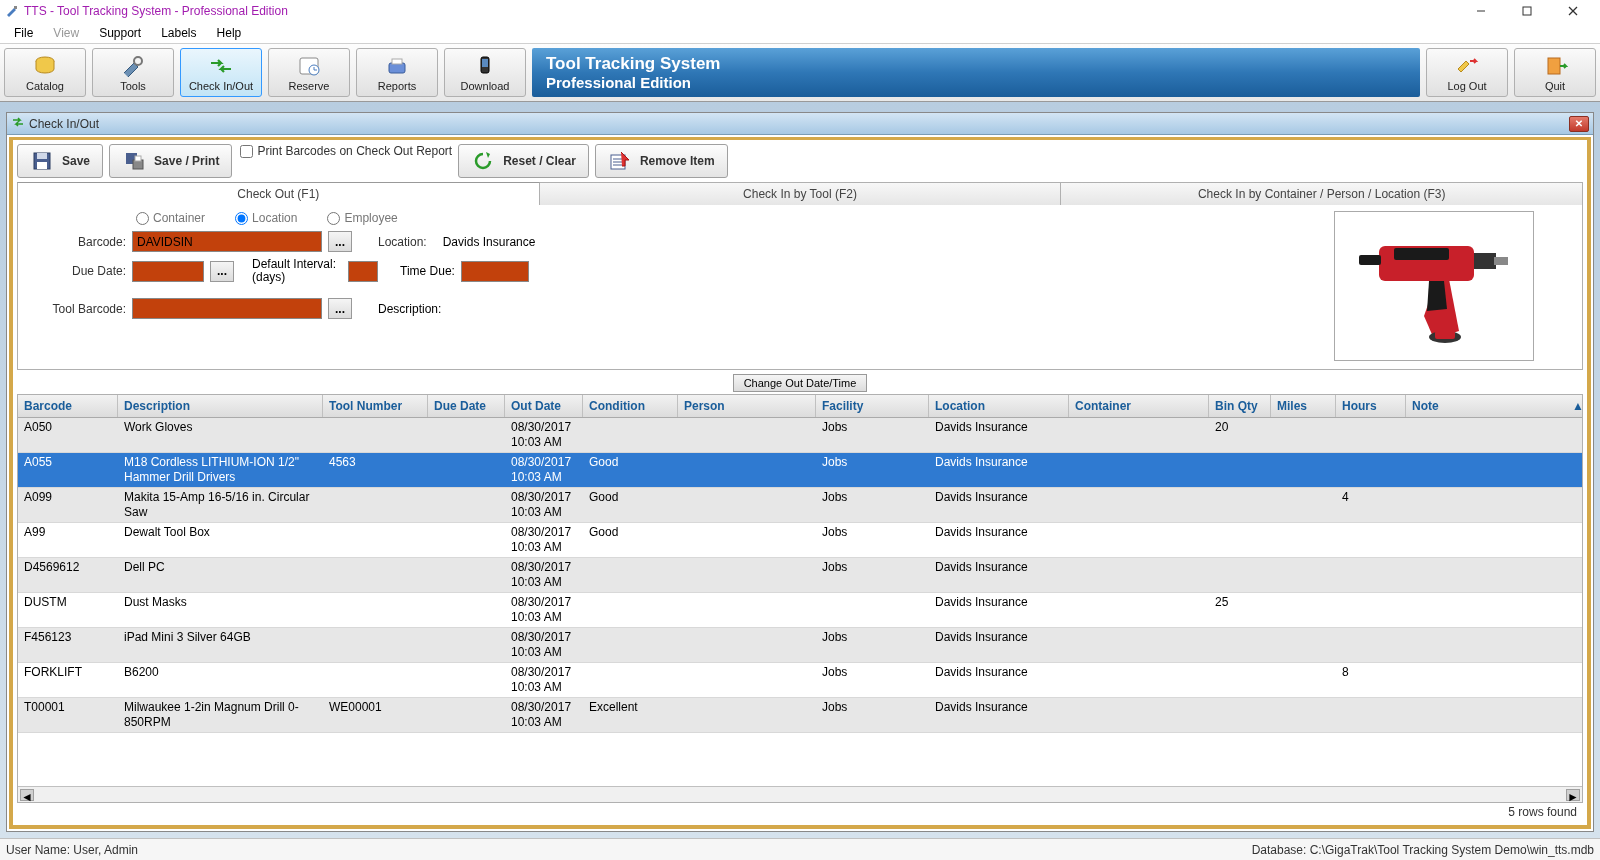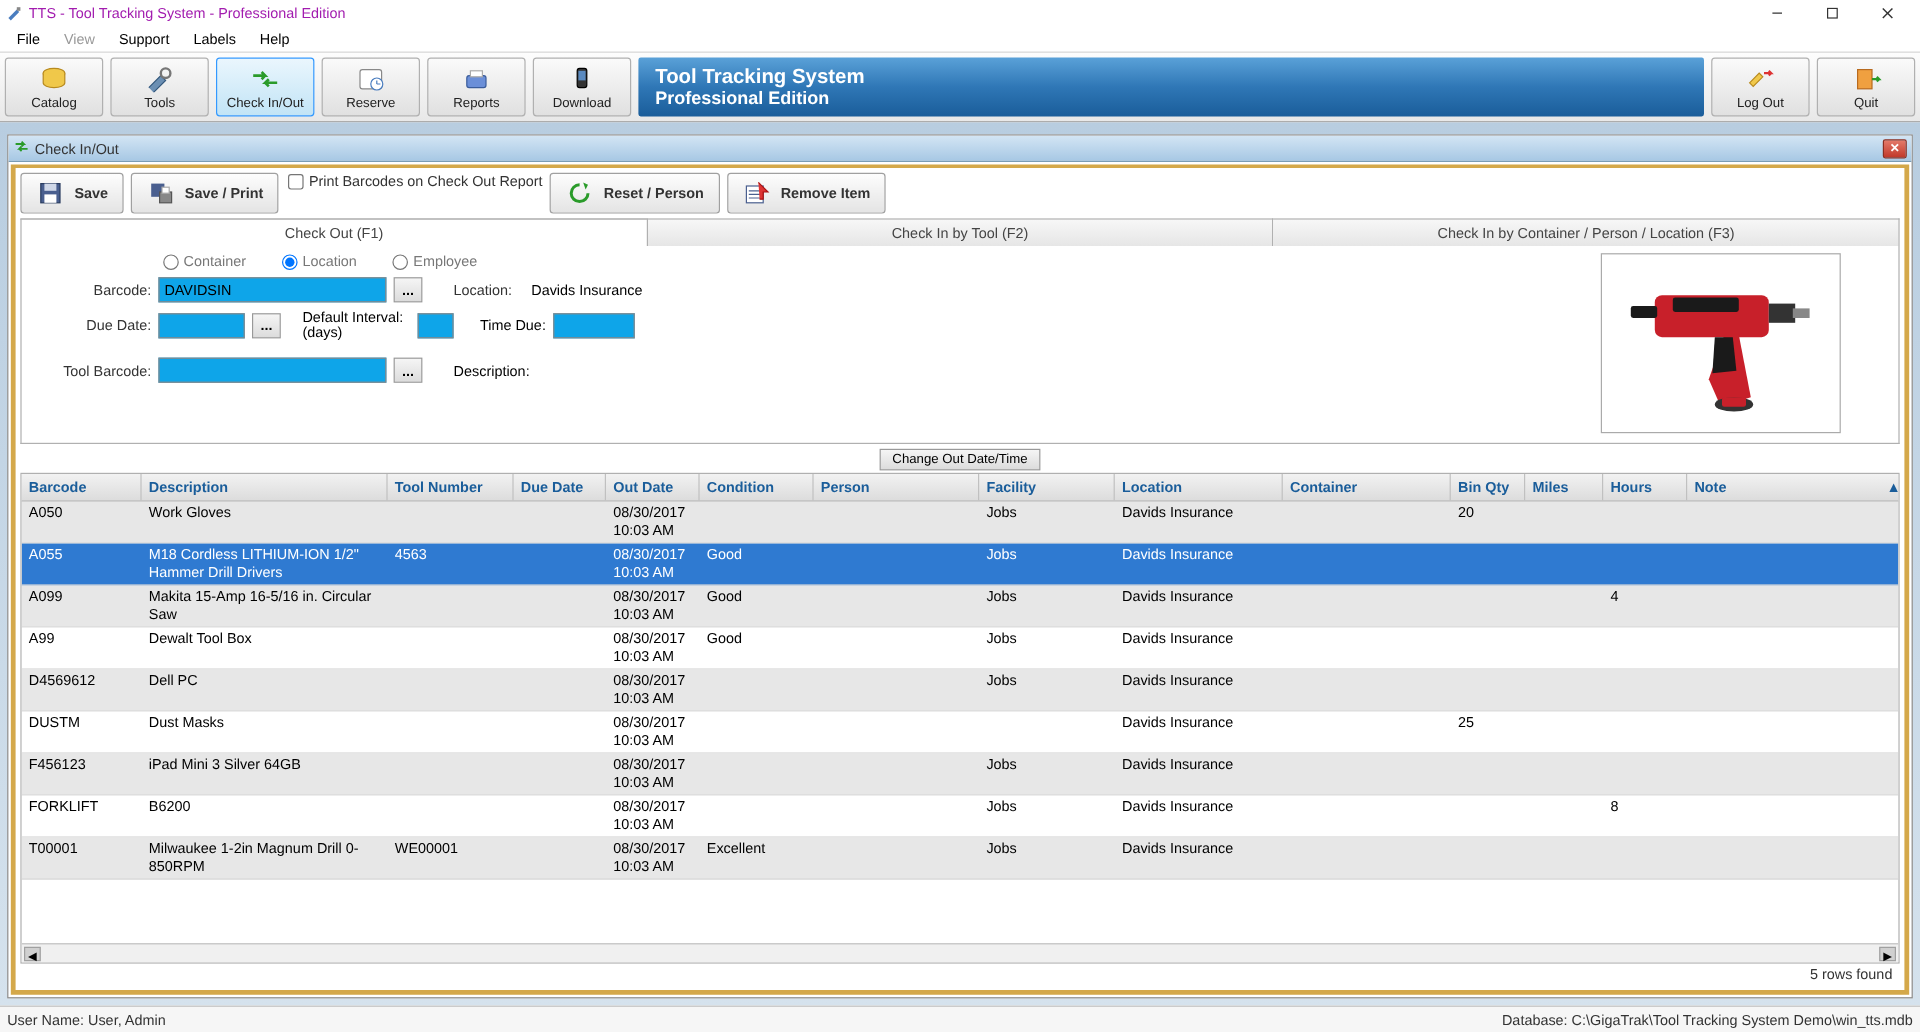--- a/index.html
+++ b/index.html
@@ -49,21 +49,21 @@
 .tab { flex: 1; text-align: center; padding: 4px 0; border: 1px solid #b0b0b0; background: linear-gradient(#f7f7f7,#e6e6e6); color: #444; cursor: pointer; border-bottom: none; }
 .tab.active { background: #fff; font-weight: normal; border-top: 1px solid #999; position: relative; z-index: 2; }
 .tab + .tab { border-left: none; }
 
 .form-area { display: flex; border: 1px solid #b0b0b0; border-top: none; padding: 6px 8px 8px; gap: 20px; background:#fff;}
 .form-left { flex: 1; display: flex; flex-direction: column; gap: 6px; }
 .form-row { display: flex; align-items: center; gap: 6px; }
 .form-row label { text-align: right; width: 100px; color: #333; }
 .radio-row { display: flex; gap: 30px; padding-left: 110px; color: #777; }
 .radio-item { display: flex; align-items: center; gap: 4px; }
-input[type=text] { border: 1px solid #888; height: 21px; padding: 0 4px; background: #0ea5e9; font-size:12px;}
+input[type=text] { border: 1px solid #888; height: 21px; padding: 0 4px; background: #c2410c; font-size:12px;}
 .browse-btn { width: 24px; height: 21px; border: 1px solid #999; background: linear-gradient(#f5f5f5,#dcdcdc); cursor: pointer; font-weight: bold; display:flex; align-items:center; justify-content:center;}
 .note-input { width: 480px; }
 .location-label { color: #333; }
 .preview-box { width: 200px; height: 150px; border: 1px solid #aaa; background: #fff; display: flex; align-items: center; justify-content: center; margin-right: 40px; }
 .change-btn-row { display: flex; justify-content: center; margin: 4px 0 2px; }
 .change-btn { padding: 2px 10px; border: 1px solid #999; background: linear-gradient(#f5f5f5,#dcdcdc); cursor: pointer; font-size: 11px; }
 
 .grid-wrap { flex: 1; border: 1px solid #b0b0b0; display: flex; flex-direction: column; overflow: hidden; min-height:0;}
 .grid-header { display: flex; background: linear-gradient(#f2f2f2,#dcdcdc); border-bottom: 1px solid #aaa; }
 .gh { padding: 4px 6px; color: #1a5d9a; font-weight: bold; border-right: 1px solid #c0c0c0; box-sizing: border-box; font-size:12px; }
@@ -251,21 +251,21 @@
                   <span>Print Barcodes on Check Out Report</span>
             </label>
           </div>
           <div class="action-btn">
             <span class="ico">
                   <svg width="22" height="22">
                     <path d="M11 4 a7 7 0 1 0 7 7" fill="none" stroke="#2a9b2a" stroke-width="2.5"></path>
                     <path d="M14 2 l4 2 l-2 4 z" fill="#2a9b2a"></path>
                   </svg>
                 </span>
-            <span>Reset / Person</span>
+            <span>Reset / Clear</span>
           </div>
           <div class="action-btn">
             <span class="ico">
                   <svg width="22" height="22">
                     <rect x="2" y="5" width="14" height="14" fill="#fff" stroke="#4a5f8f"></rect>
                     <line x1="4" y1="9" x2="14" y2="9" stroke="#4a5f8f"></line>
                     <line x1="4" y1="12" x2="14" y2="12" stroke="#4a5f8f"></line>
                     <line x1="4" y1="15" x2="14" y2="15" stroke="#4a5f8f"></line>
                     <path d="M12 2 l8 8 h-4 v6 h-3" fill="#d33" stroke="#a11"></path>
                   </svg>

